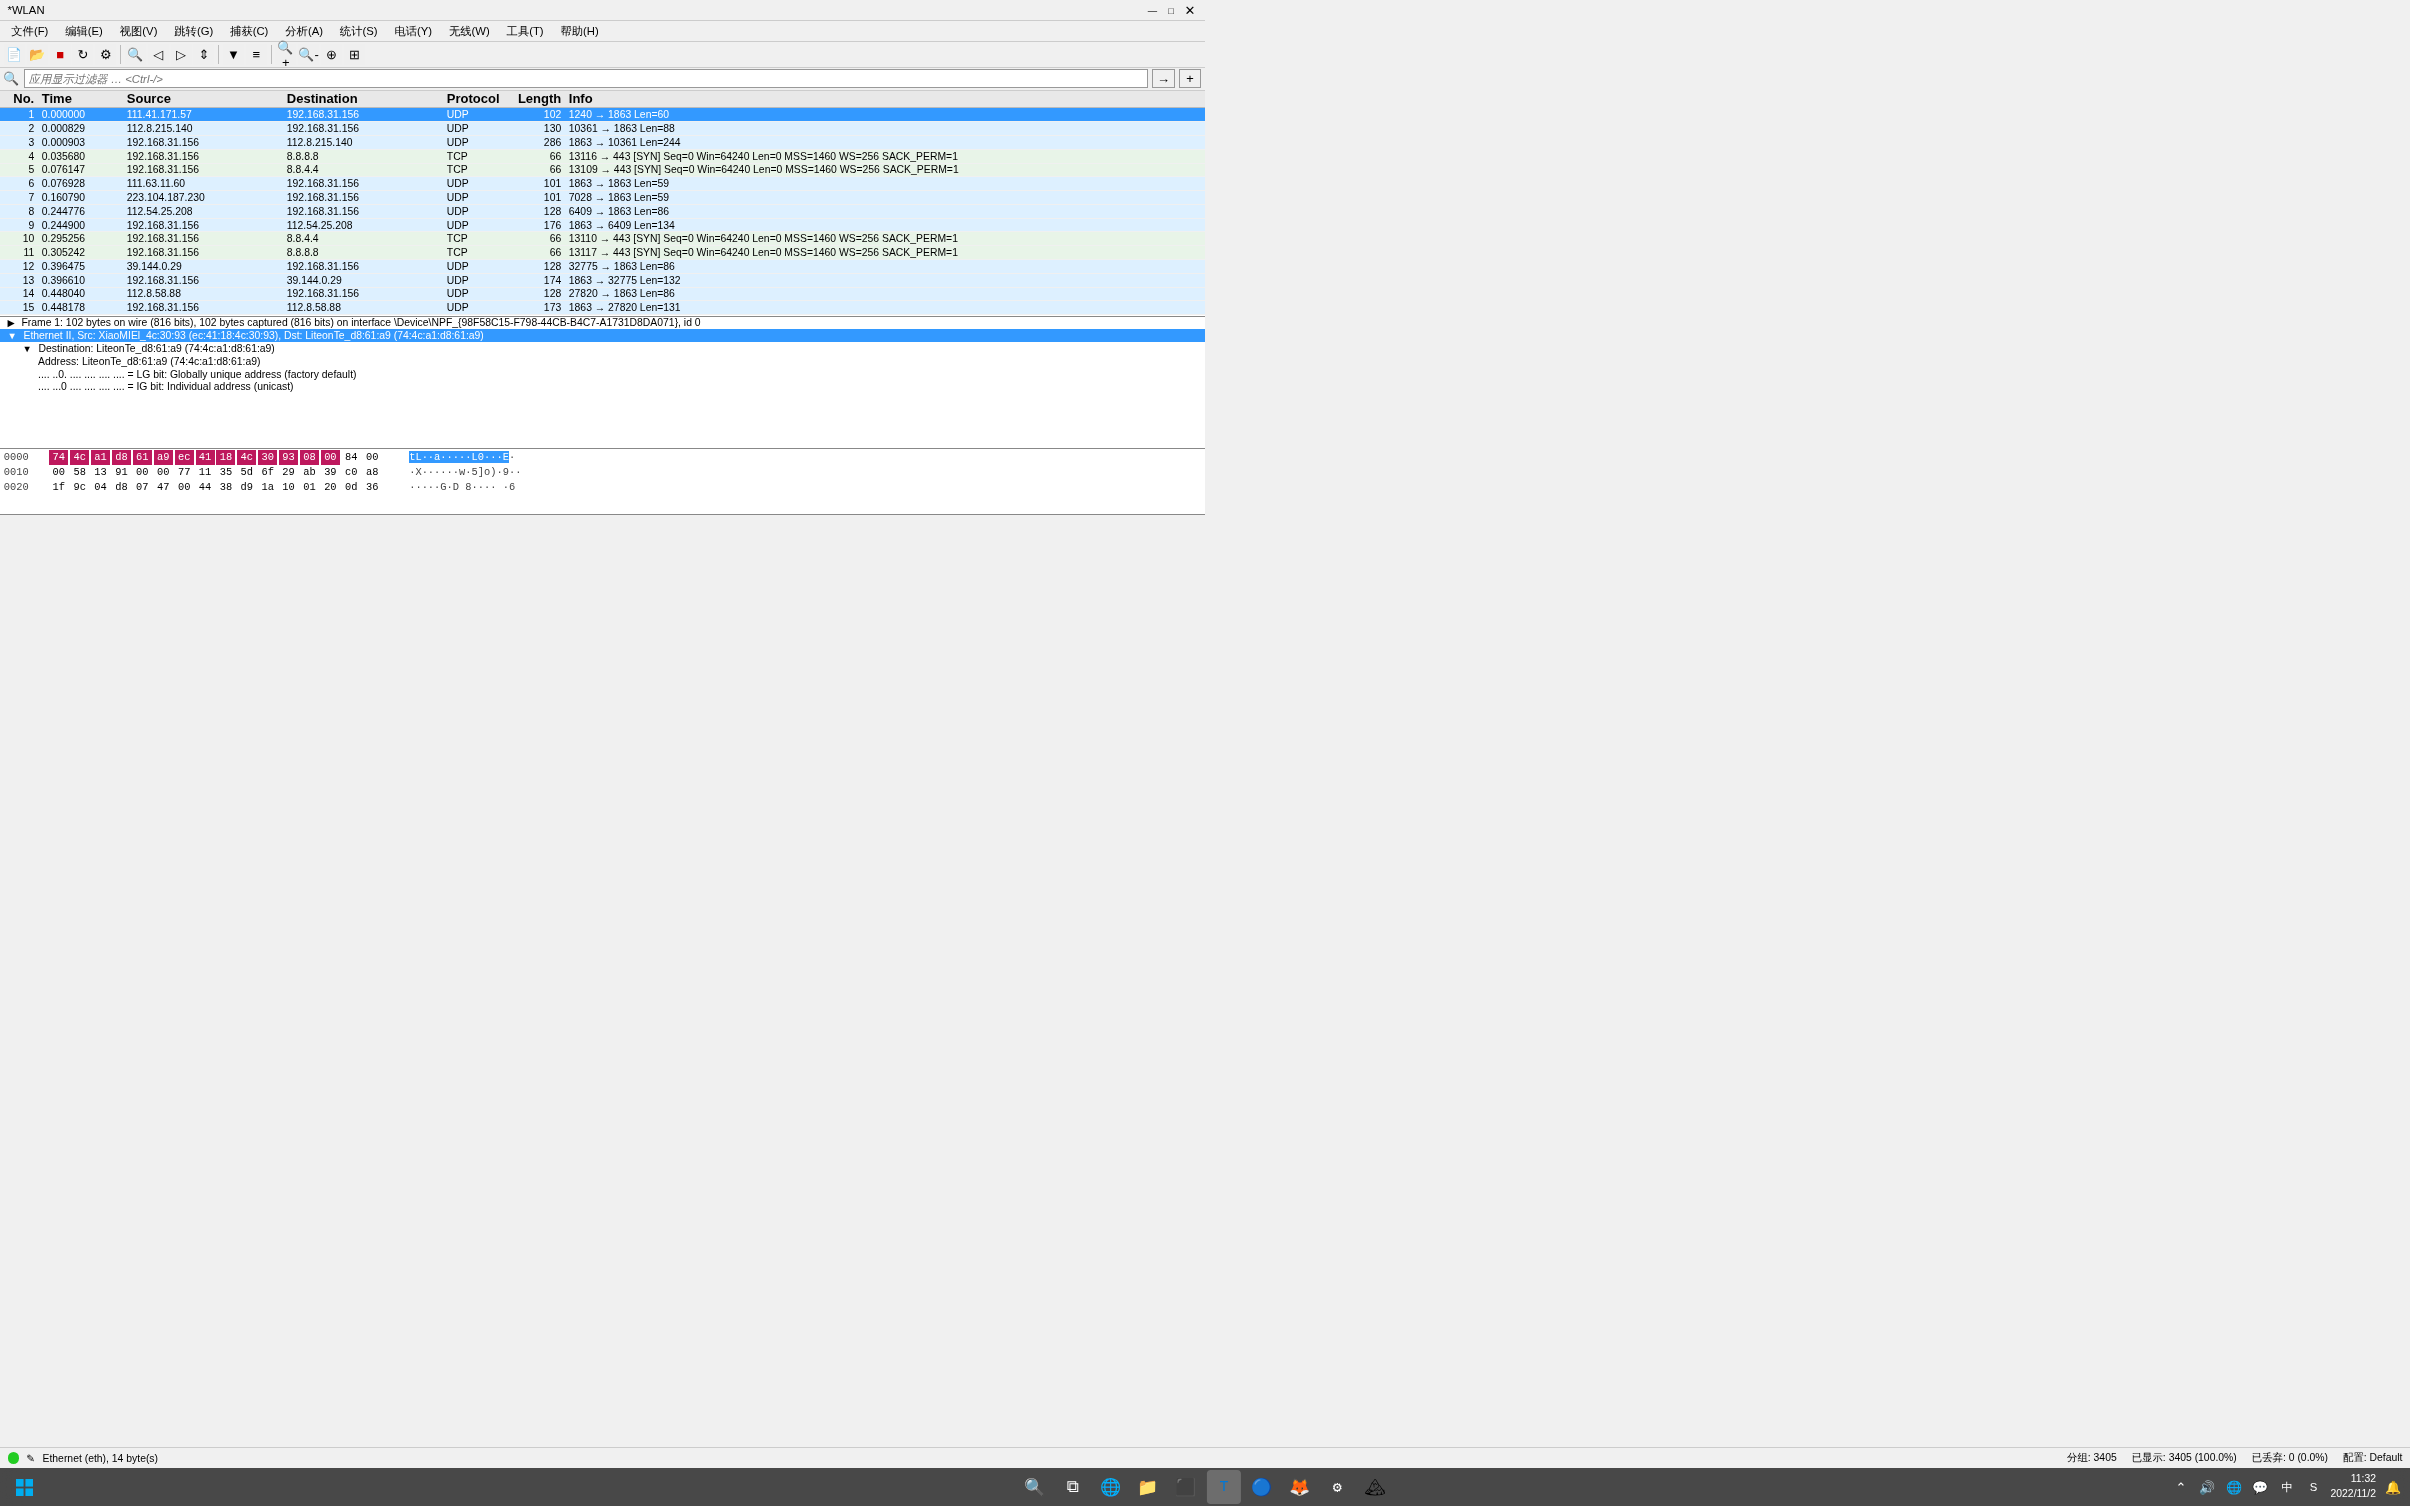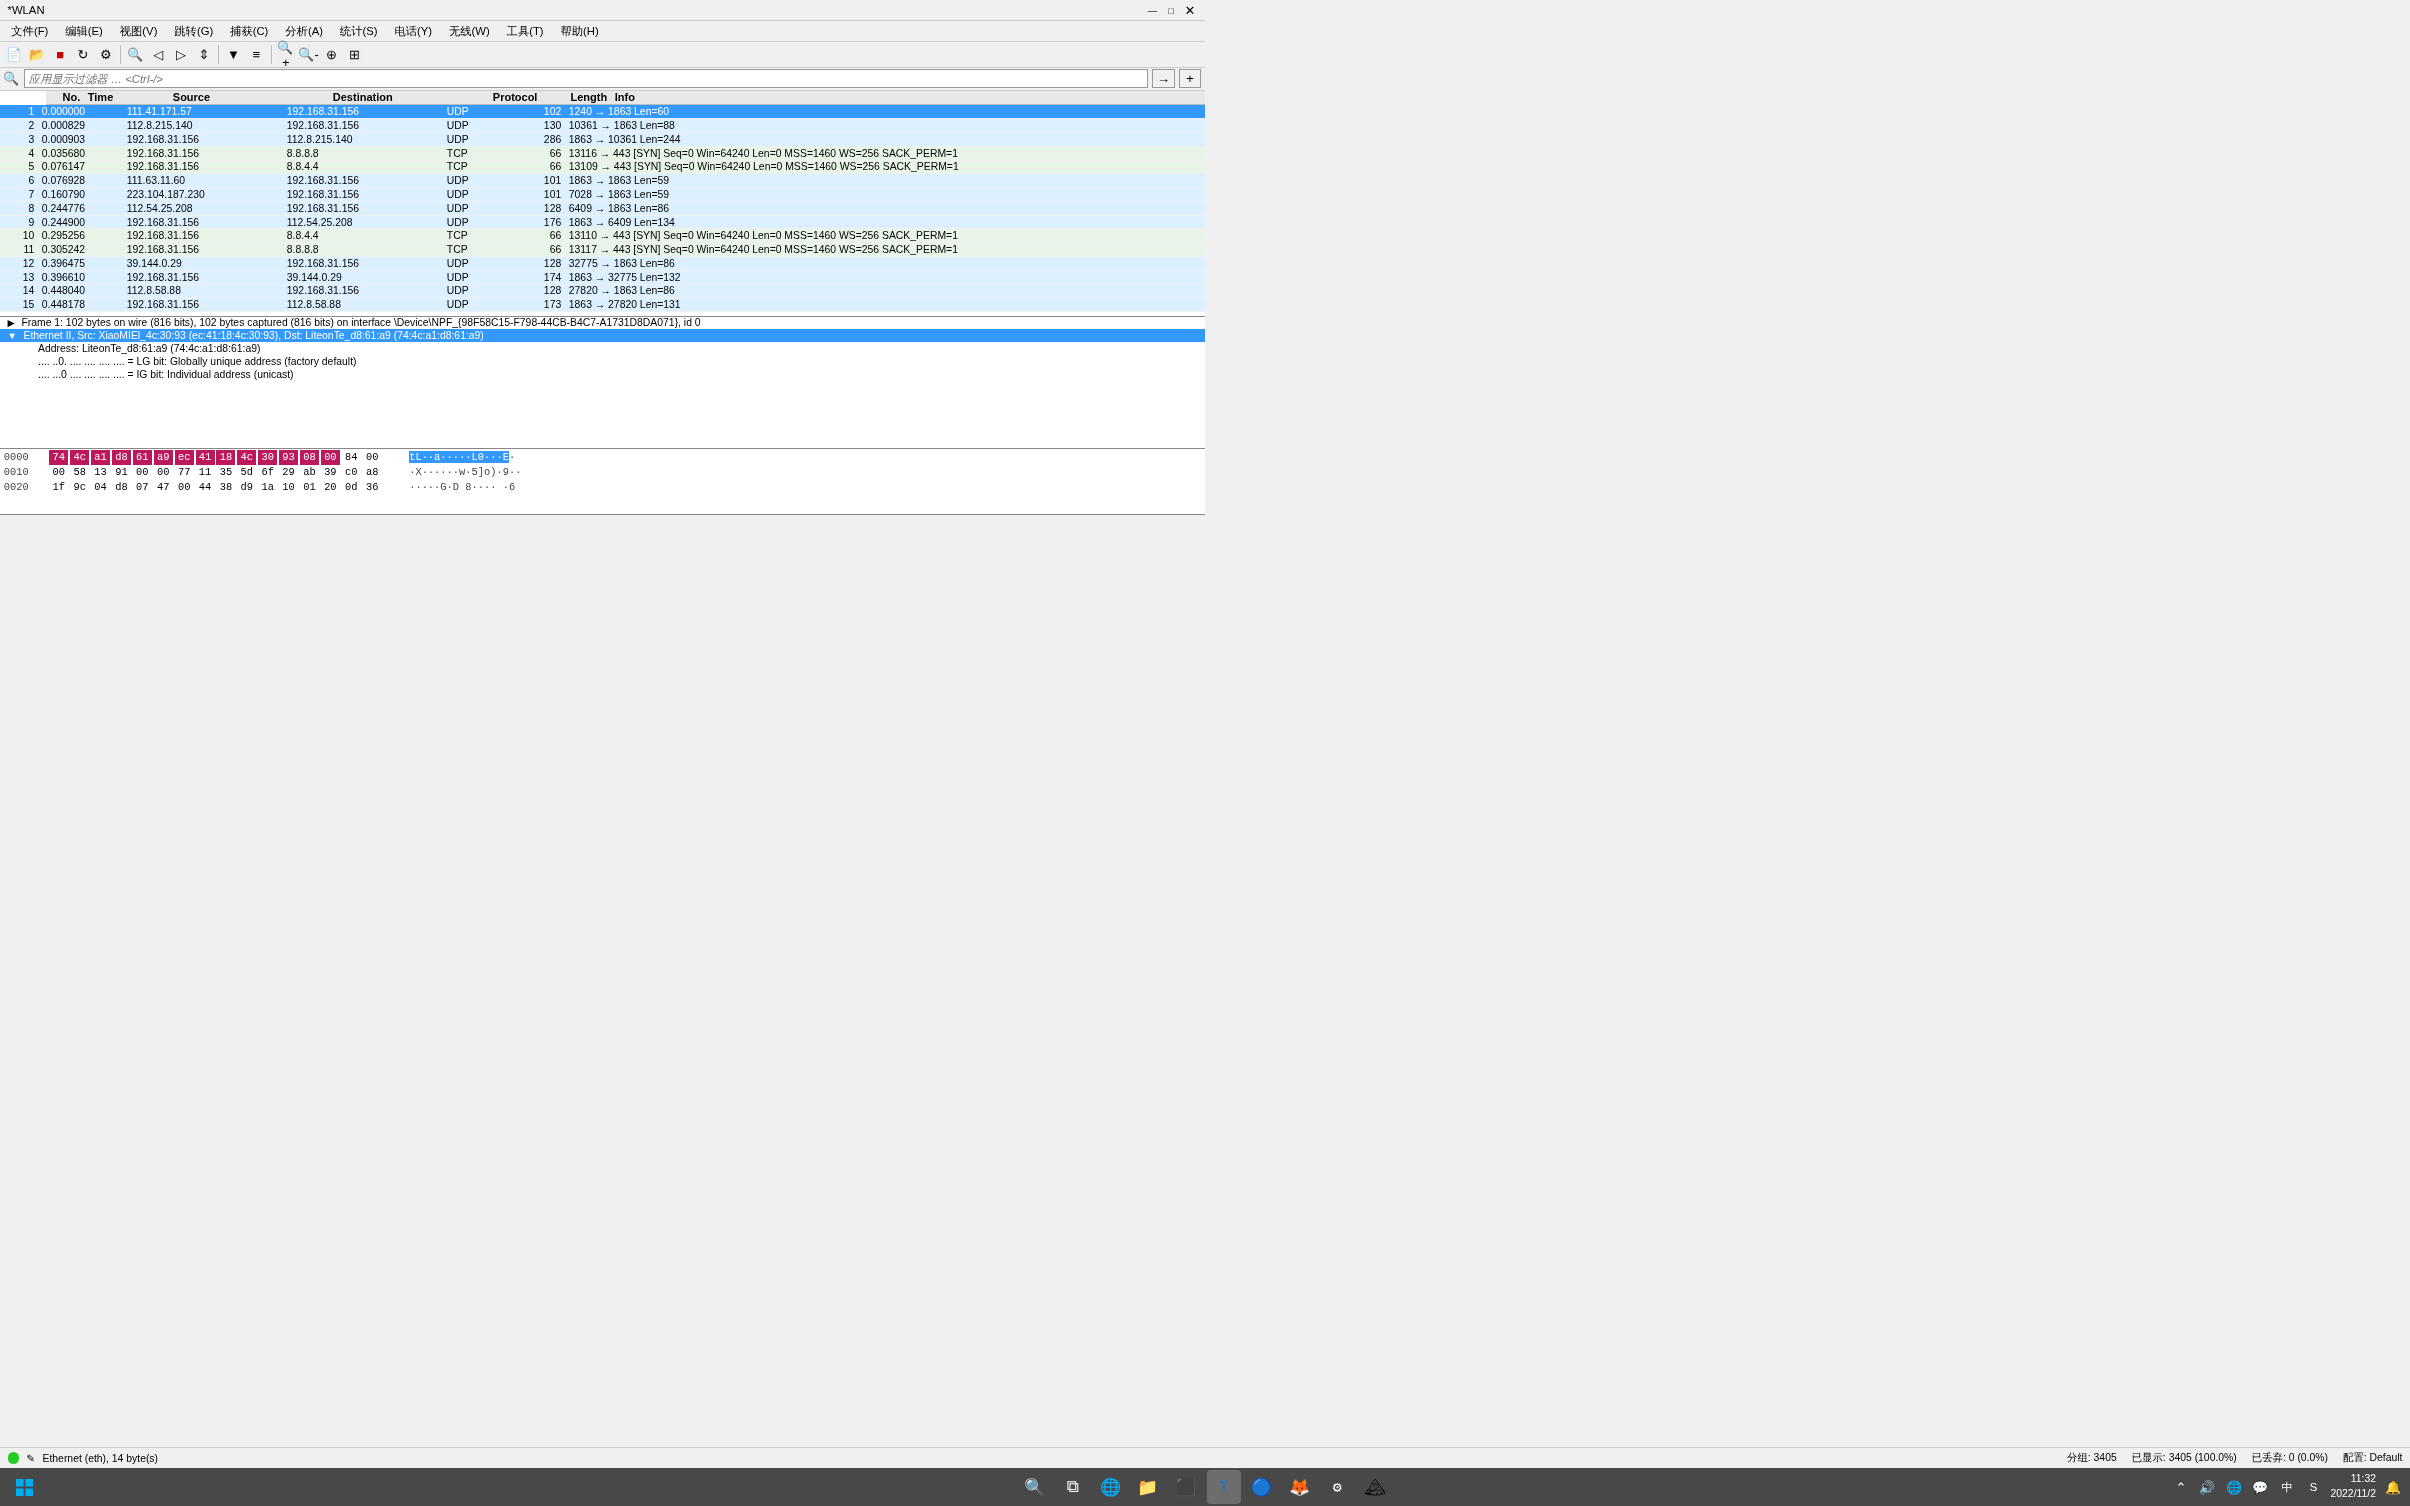--- a/index.html
+++ b/index.html
@@ -115,25 +115,24 @@
       background: white;
       height: 226px;
       overflow-y: auto;
       border-bottom: 1.9px solid #888;
     }
     .pkt-header {
       display: flex;
       background: #e8e8e8;
       border-bottom: 0.9px solid #bbb;
       font-family: Arial, sans-serif;
-      font-size: 11px;
+      font-size: 13px;
       font-weight: bold;
       position: sticky;
       top: 0;
-      margin-left: 46px;
     }
     .pkt-row {
       display: flex;
       border-bottom: 0.9px solid #f0f0f0;
       font-size: 10.4px;
       font-family: Arial, sans-serif;
     }
     .pkt-row:nth-child(even) { background: #f8f8ff; }
     .pkt-row.selected { background: #3399ff; color: white; }
     .col-no { width: 38px; padding: 0.9px 3.8px; text-align: right; flex-shrink: 0; }
@@ -492,20 +491,24 @@
   </div>
 
 <div id="packet-detail">
   <div class="detail-row">
     <span class="expand-icon">▶</span>
     <span>Frame 1: 102 bytes on wire (816 bits), 102 bytes captured (816 bits) on interface \Device\NPF_{98F58C15-F798-44CB-B4C7-A1731D8DA071}, id 0</span>
   </div>
   <div class="detail-row selected">
     <span class="expand-icon">▼</span>
     <span>Ethernet II, Src: XiaoMIEl_4c:30:93 (ec:41:18:4c:30:93), Dst: LiteonTe_d8:61:a9 (74:4c:a1:d8:61:a9)</span>
+  </div>
+  <div class="detail-row detail-indent1">
+    <span class="expand-icon">▼</span>
+    <span>Destination: LiteonTe_d8:61:a9 (74:4c:a1:d8:61:a9)</span>
   </div>
   <div class="detail-row detail-indent2">
     <span>Address: LiteonTe_d8:61:a9 (74:4c:a1:d8:61:a9)</span>
   </div>
   <div class="detail-row detail-indent2">
     <span>.... ..0. .... .... .... .... = LG bit: Globally unique address (factory default)</span>
   </div>
   <div class="detail-row detail-indent2">
     <span>.... ...0 .... .... .... .... = IG bit: Individual address (unicast)</span>
   </div>

